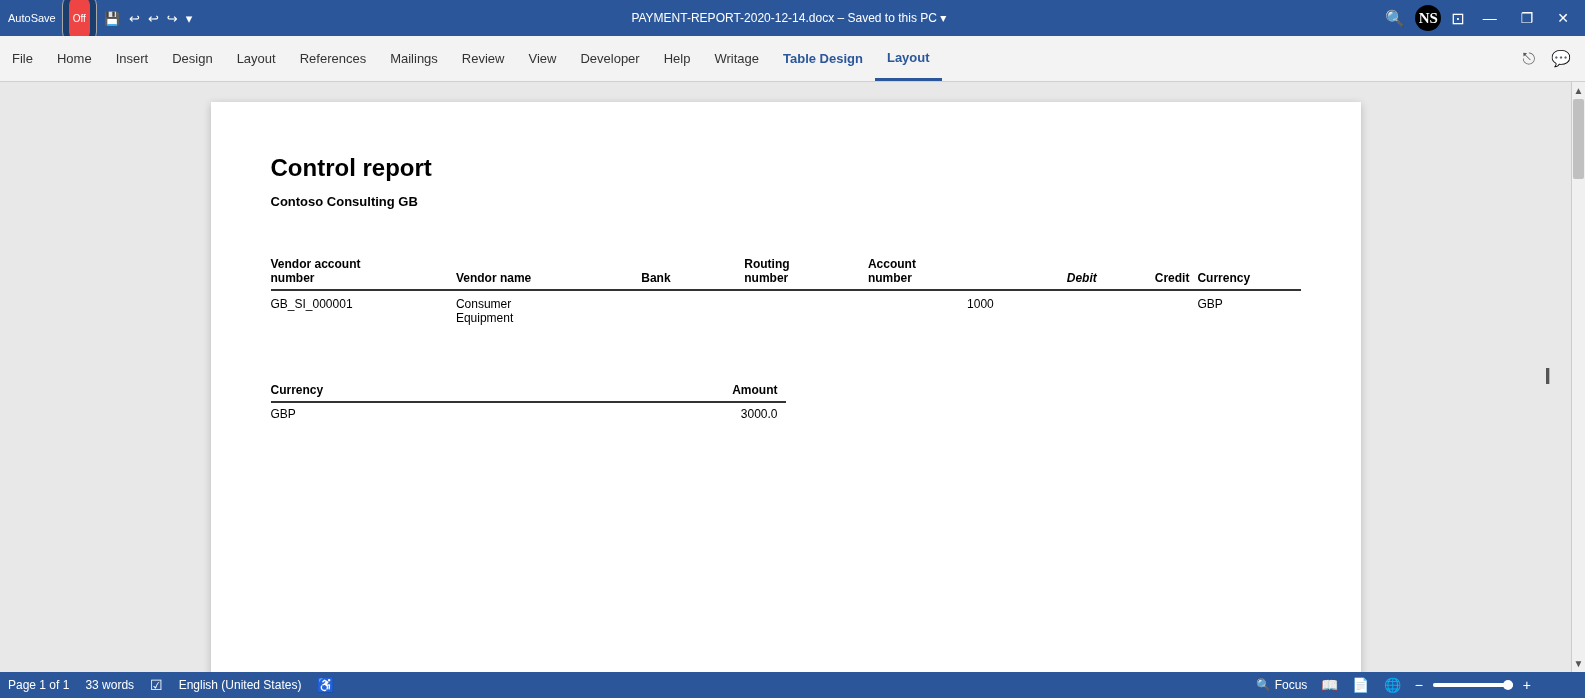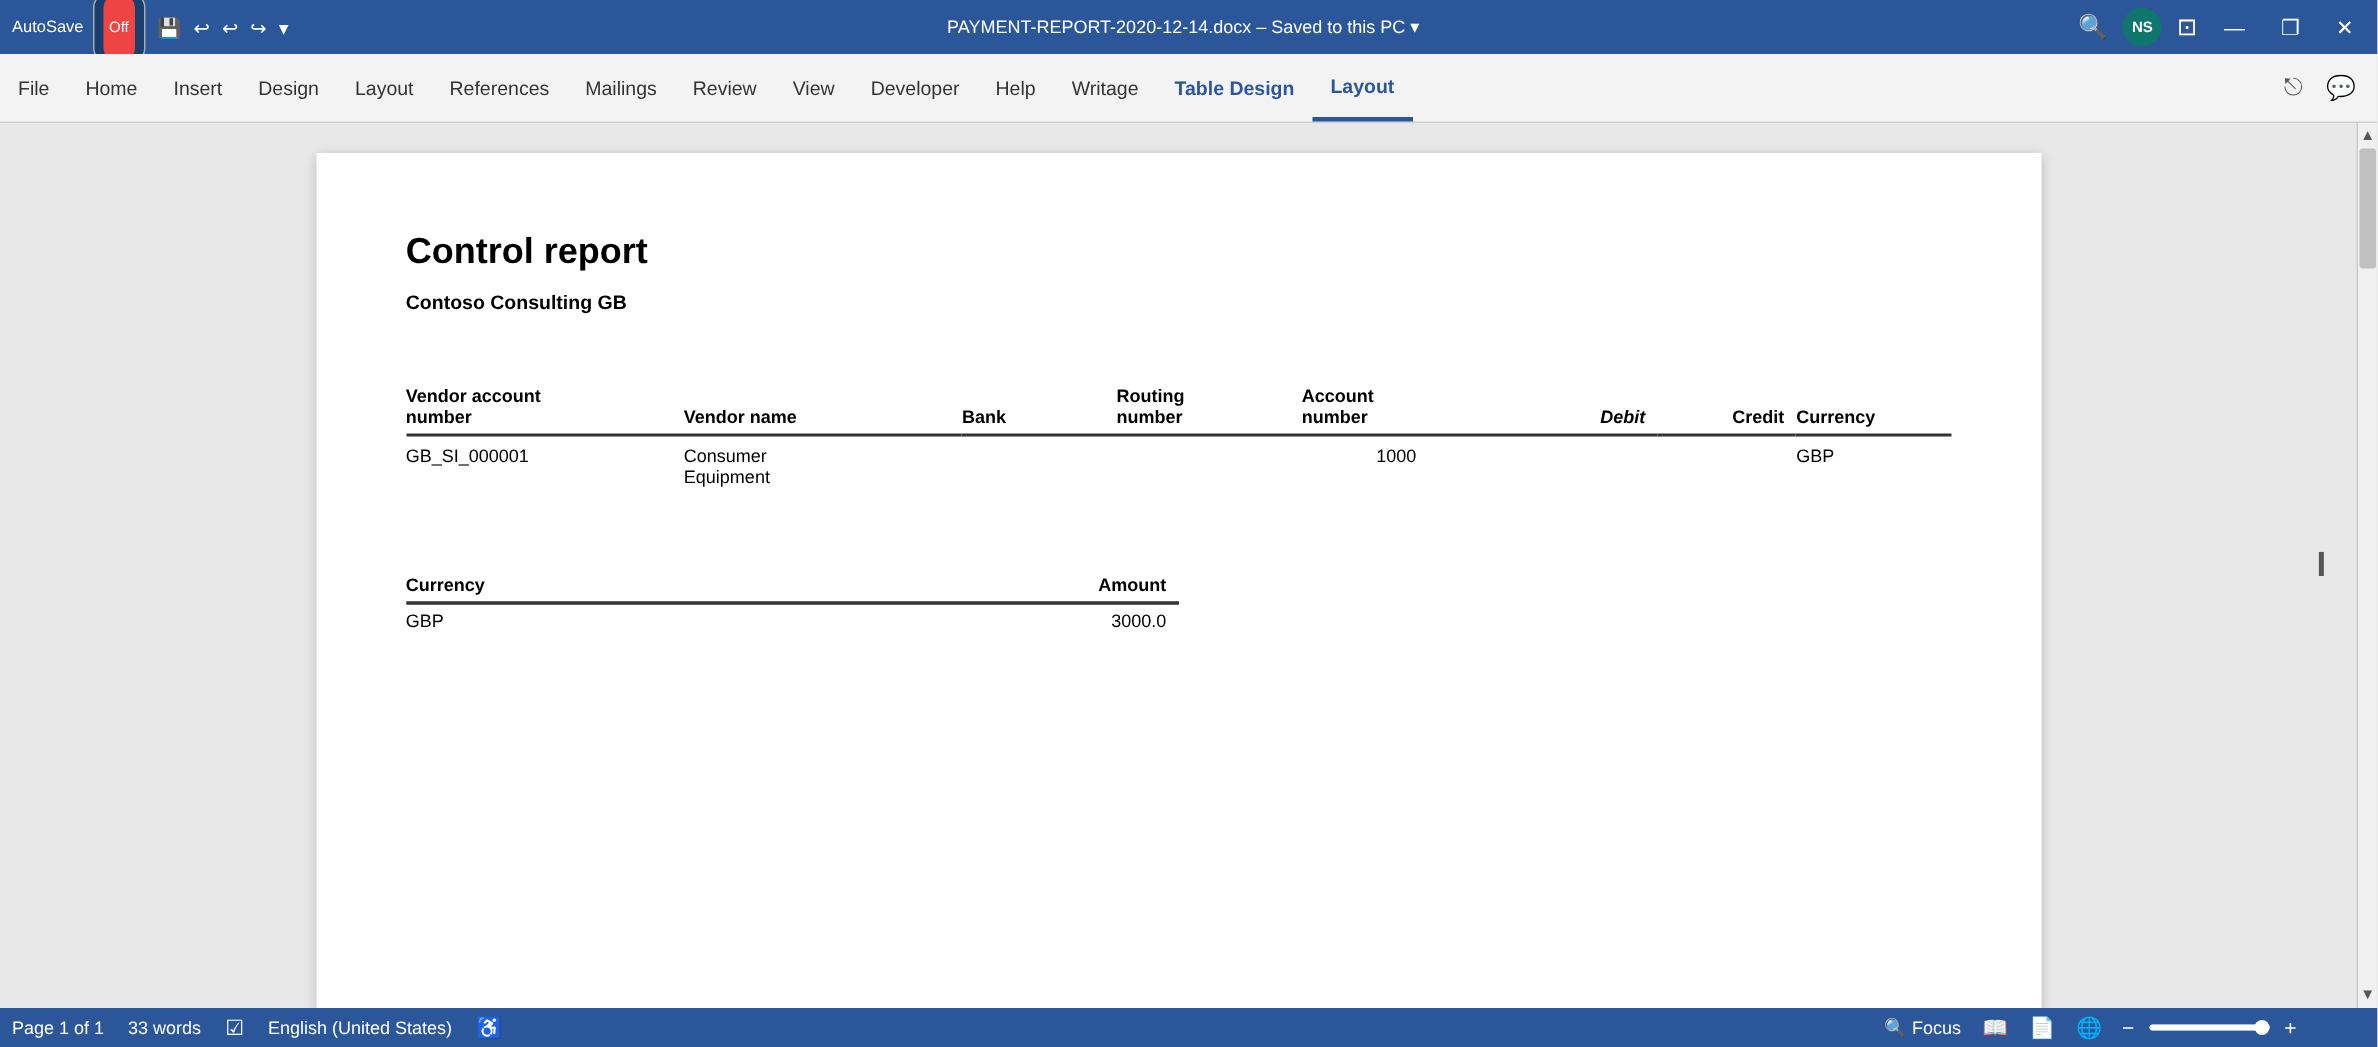--- a/index.html
+++ b/index.html
@@ -30,24 +30,24 @@
     .toggle-off { background: #ef4444; border-radius: 8px; padding: 16px 4px; font-size: 10px; }
     .title-bar-center {
       flex: 1;
       text-align: center;
       font-size: 12px;
       color: white;
     }
     .title-bar-right { display: flex; align-items: center; gap: 8px; }
     .avatar {
       width: 26px; height: 26px;
-      background: #0f766e;
+      background: #000000;
       border-radius: 50%;
       display: flex; align-items: center; justify-content: center;
-      font-size: 10px; color: white; font-weight: bold;
+      font-size: 15px; color: white; font-weight: bold; font-family: Liberation Serif, serif;
     }
     .win-btn {
       background: none; border: none; color: white;
       font-size: 14px; cursor: pointer; padding: 2px 8px;
     }
 
     
     .ribbon {
       background: #f3f3f3;
       border-bottom: 1px solid #d0d0d0;
@@ -295,21 +295,21 @@
             <th style="width:9%;text-align:right;">Credit</th>
             <th style="width:10%;">Currency</th>
           </tr>
         </thead>
         <tbody>
           <tr>
             <td>GB_SI_000001</td>
             <td>Consumer<br>Equipment</td>
             <td></td>
             <td></td>
-            <td style="text-align:center;">1000</td>
+            <td style="text-align:right;">1000</td>
             <td style="text-align:right;"></td>
             <td style="text-align:right;"></td>
             <td>GBP</td>
           </tr>
         </tbody>
       </table>
 
       <br>
 
       

